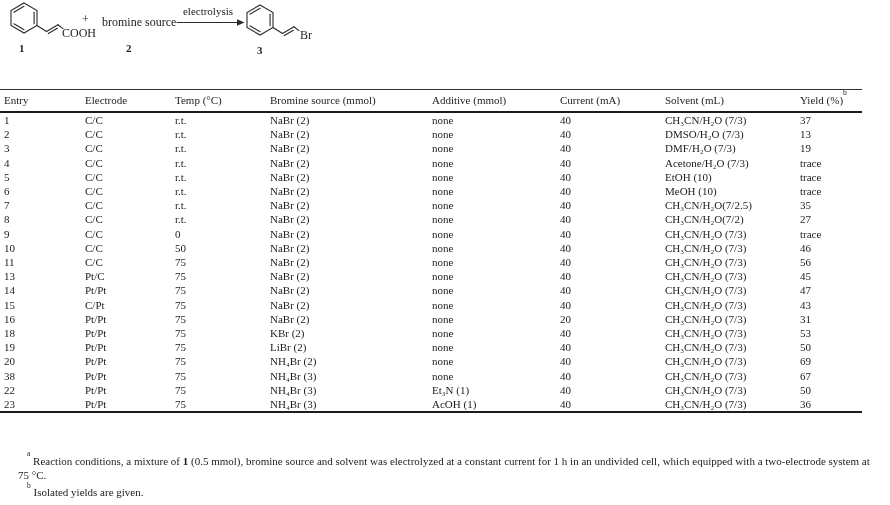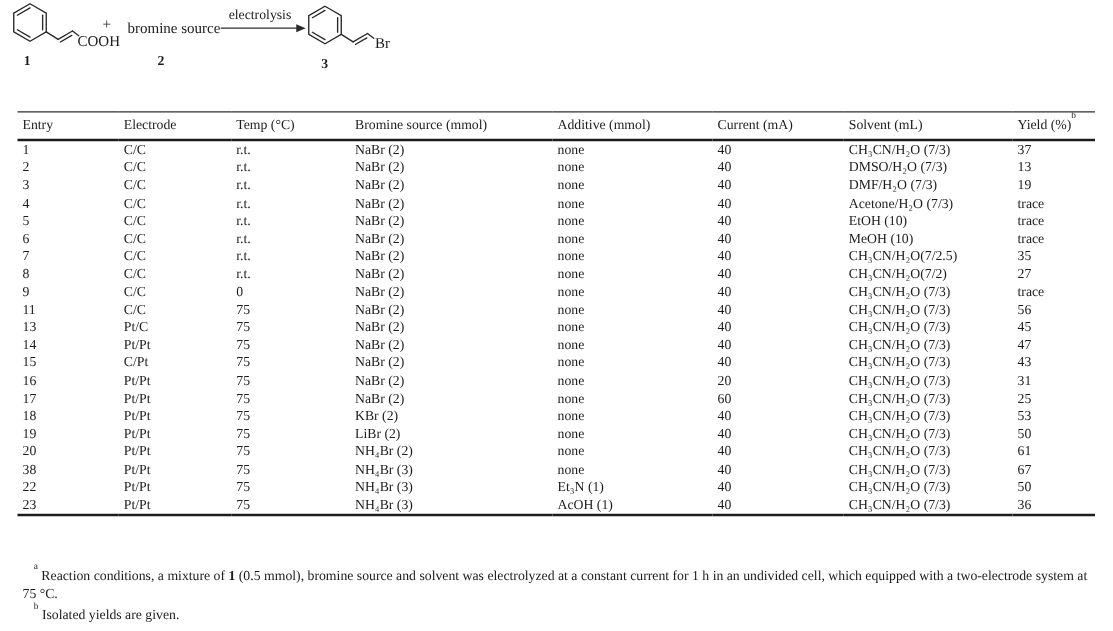--- a/index.html
+++ b/index.html
@@ -12,21 +12,21 @@
   
   .scheme { position:absolute; left:0; top:0; }
   .scheme .bond { stroke:#2a2a2a; stroke-width:1.1; fill:none; stroke-linecap:round; }
   .scheme .arrowhead { fill:#2a2a2a; stroke:none; }
   .scheme text { fill:#1c1c1c; font-family:"Liberation Serif","DejaVu Serif",serif; font-size:12px; }
   .scheme text.small { font-size:11px; }
   .scheme text.num { font-weight:bold; font-size:11px; }
 
   
   #results-table {
-    position:absolute; left:14px; top:89px; width:862px;
+    position:absolute; left:0; top:89px; width:862px;
     border-collapse:collapse; table-layout:fixed; font-size:11px;
   }
   #results-table th {
     font-weight:normal; text-align:left; vertical-align:bottom;
     padding:4px 0 5px 4px; font-size:11px; line-height:12px;
     border-top:1px solid #2f2f2f; border-bottom:2px solid #1c1c1c;
     white-space:nowrap; overflow:hidden;
   }
   #results-table td {
     padding:0 0 0 4px; height:14.2px; line-height:14.2px;
@@ -194,20 +194,30 @@
         <td>9</td>
         <td>C/C</td>
         <td>0</td>
         <td>NaBr (2)</td>
         <td>none</td>
         <td>40</td>
         <td>CH₃CN/H₂O (7/3)</td>
         <td>trace</td>
       </tr>
       <tr>
+        <td>10</td>
+        <td>C/C</td>
+        <td>50</td>
+        <td>NaBr (2)</td>
+        <td>none</td>
+        <td>40</td>
+        <td>CH₃CN/H₂O (7/3)</td>
+        <td>46</td>
+      </tr>
+      <tr>
         <td>11</td>
         <td>C/C</td>
         <td>75</td>
         <td>NaBr (2)</td>
         <td>none</td>
         <td>40</td>
         <td>CH₃CN/H₂O (7/3)</td>
         <td>56</td>
       </tr>
       <tr>
@@ -244,30 +254,20 @@
         <td>16</td>
         <td>Pt/Pt</td>
         <td>75</td>
         <td>NaBr (2)</td>
         <td>none</td>
         <td>20</td>
         <td>CH₃CN/H₂O (7/3)</td>
         <td>31</td>
       </tr>
       <tr>
-        <td>17</td>
-        <td>Pt/Pt</td>
-        <td>75</td>
-        <td>NaBr (2)</td>
-        <td>none</td>
-        <td>60</td>
-        <td>CH₃CN/H₂O (7/3)</td>
-        <td>25</td>
-      </tr>
-      <tr>
         <td>18</td>
         <td>Pt/Pt</td>
         <td>75</td>
         <td>KBr (2)</td>
         <td>none</td>
         <td>40</td>
         <td>CH₃CN/H₂O (7/3)</td>
         <td>53</td>
       </tr>
       <tr>
@@ -281,21 +281,21 @@
         <td>50</td>
       </tr>
       <tr>
         <td>20</td>
         <td>Pt/Pt</td>
         <td>75</td>
         <td>NH₄Br (2)</td>
         <td>none</td>
         <td>40</td>
         <td>CH₃CN/H₂O (7/3)</td>
-        <td>61</td>
+        <td>69</td>
       </tr>
       <tr>
         <td>38</td>
         <td>Pt/Pt</td>
         <td>75</td>
         <td>NH₄Br (3)</td>
         <td>none</td>
         <td>40</td>
         <td>CH₃CN/H₂O (7/3)</td>
         <td>67</td>

